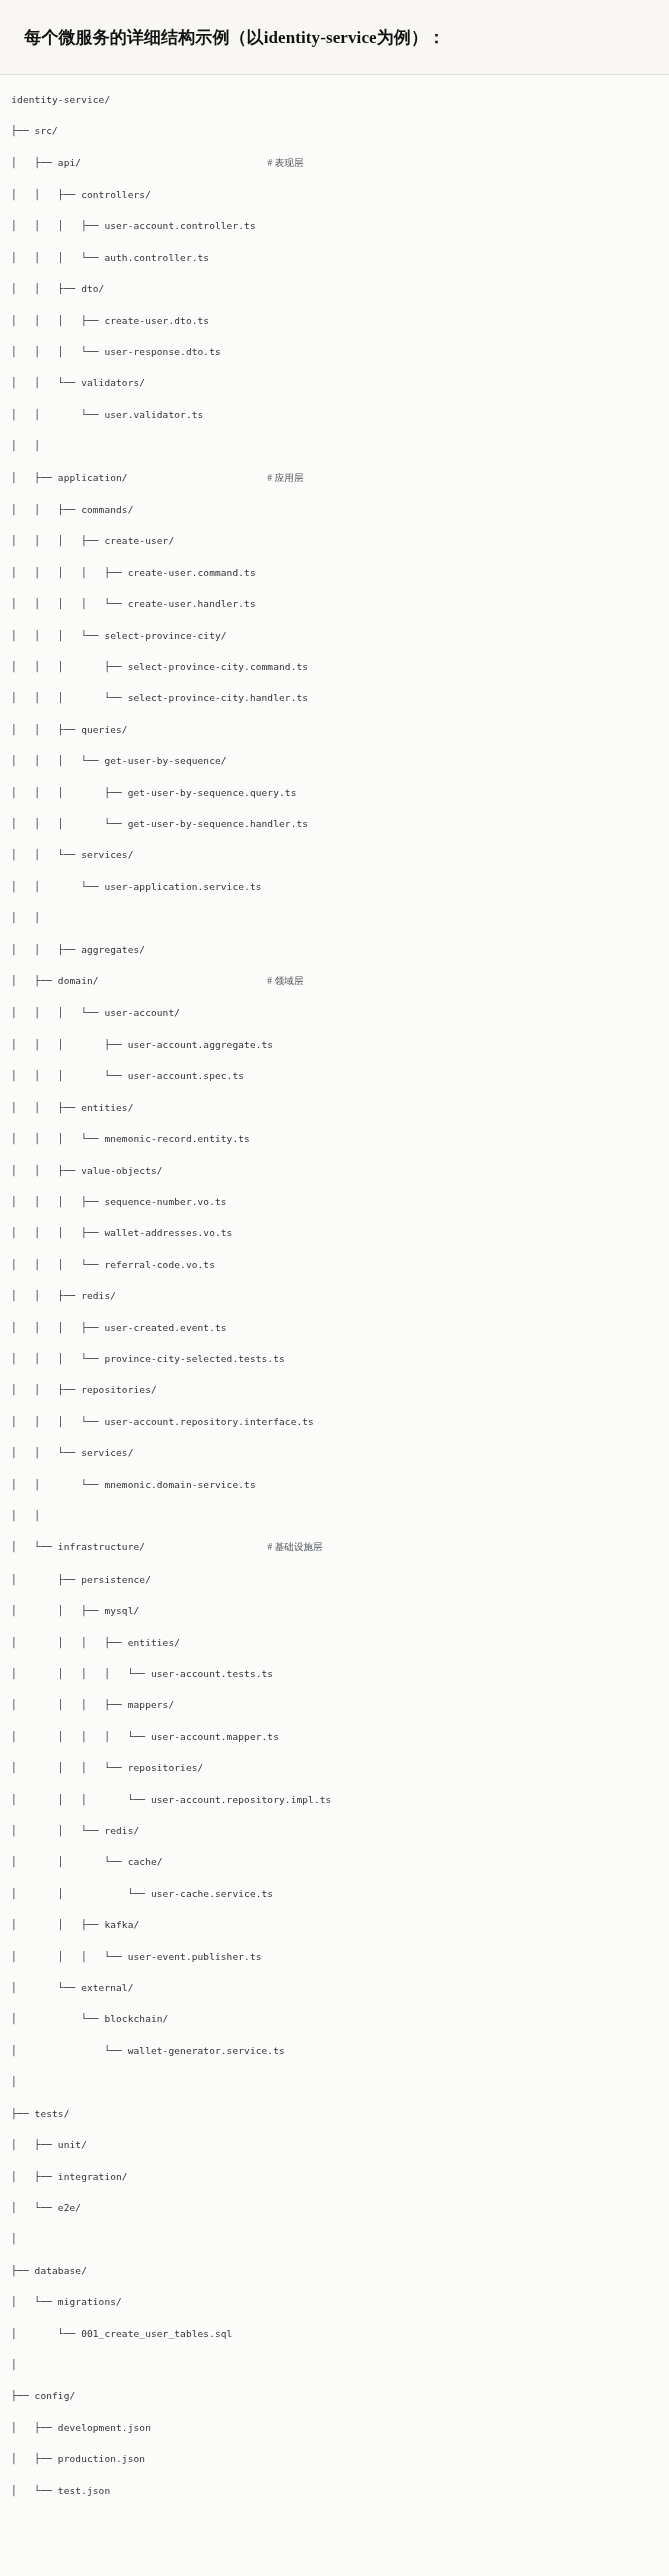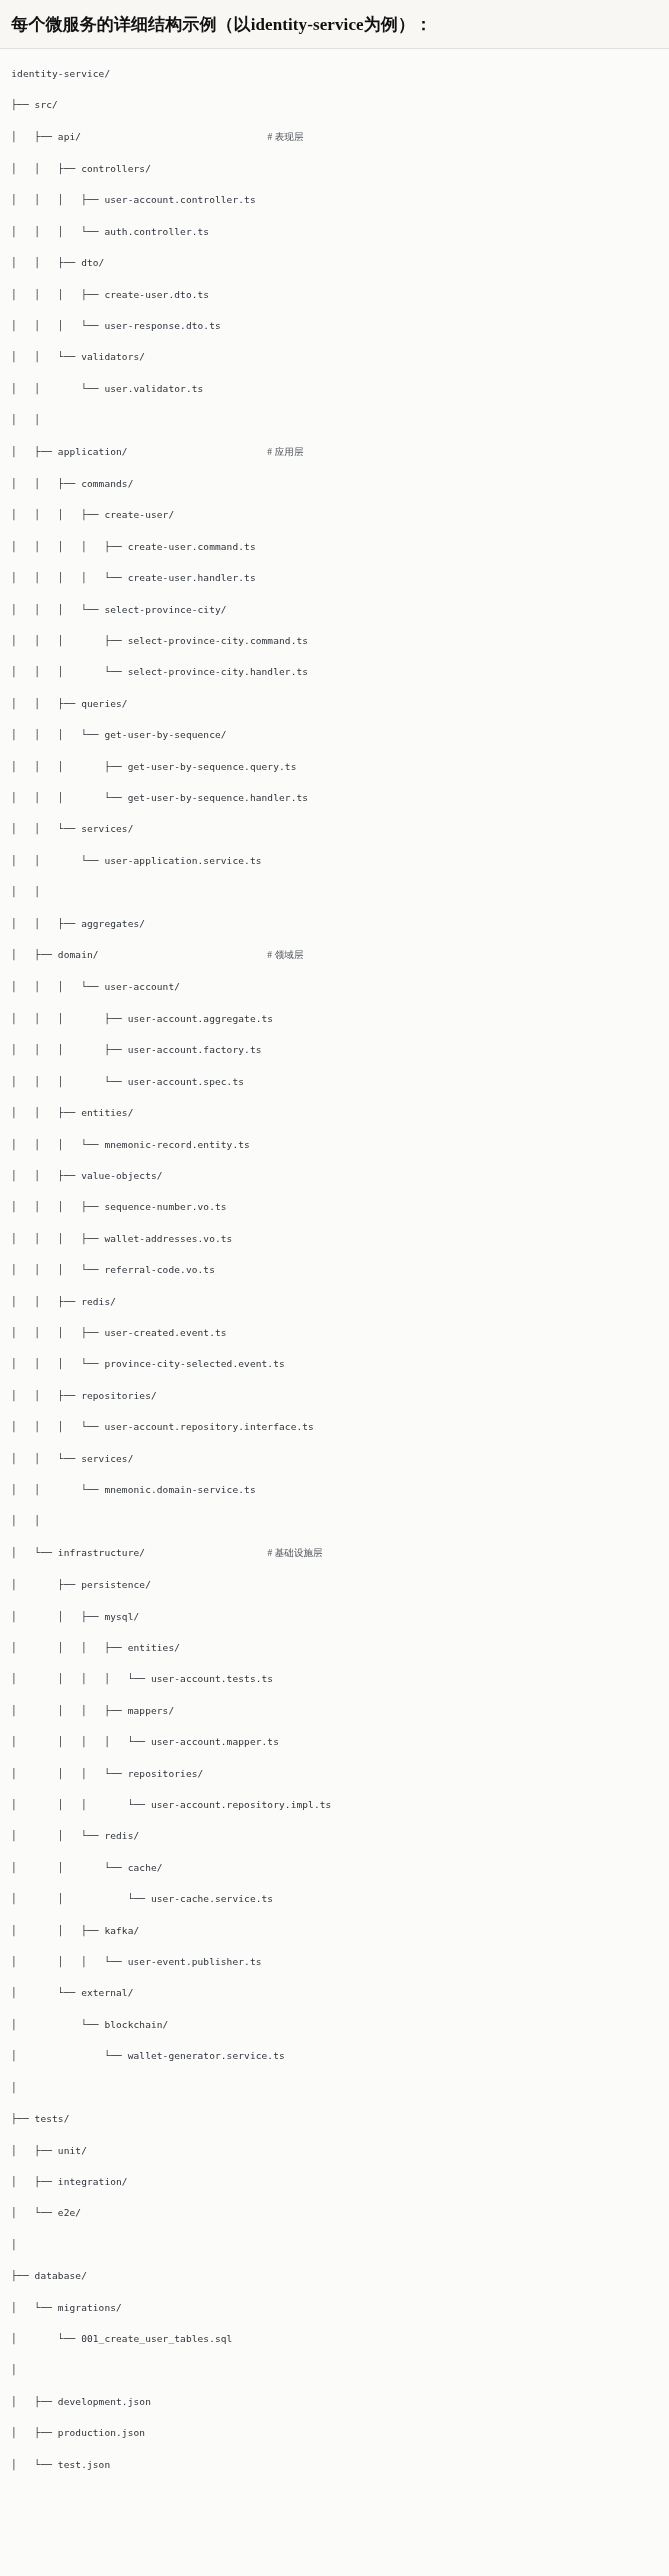--- a/index.html
+++ b/index.html
@@ -25,21 +25,21 @@
     background: #f8f7f4;
     border-bottom: 0.6px solid #e2e0dc;
   }
   .doc-title {
     font-family: "Liberation Serif", "DejaVu Serif", serif;
     font-weight: bold;
     font-size: 17px;
     line-height: 1.3;
     letter-spacing: 0.1px;
     color: #111111;
-    margin: 0;
+    margin: 13px;
   }
 
   
   .tree-block {
     padding: 16.3px 11.3px 19px 11.3px;
     background: #fbfbfa;
     border-bottom: 0.6px solid #e2e0dc;
   }
   .tree {
     font-family: "DejaVu Sans Mono", "Liberation Mono", monospace;
@@ -93,31 +93,30 @@
 <span class="row"><span>│   │   │   └── get-user-by-sequence/</span></span>
 <span class="row"><span>│   │   │       ├── get-user-by-sequence.query.ts</span></span>
 <span class="row"><span>│   │   │       └── get-user-by-sequence.handler.ts</span></span>
 <span class="row"><span>│   │   └── services/</span></span>
 <span class="row"><span>│   │       └── user-application.service.ts</span></span>
 <span class="row"><span>│   │</span></span>
 <span class="row"><span>│   │   ├── aggregates/</span></span>
 <span class="row"><span>│   ├── domain/</span><span>                             </span><span class="cmt"># 领域层</span></span>
 <span class="row"><span>│   │   │   └── user-account/</span></span>
 <span class="row"><span>│   │   │       ├── user-account.aggregate.ts</span></span>
-<span class="row"><span>│   │   │       ├── user-account.factory.ts</span></span>
 <span class="row"><span>│   │   │       └── user-account.spec.ts</span></span>
 <span class="row"><span>│   │   ├── entities/</span></span>
 <span class="row"><span>│   │   │   └── mnemonic-record.entity.ts</span></span>
 <span class="row"><span>│   │   ├── value-objects/</span></span>
 <span class="row"><span>│   │   │   ├── sequence-number.vo.ts</span></span>
 <span class="row"><span>│   │   │   ├── wallet-addresses.vo.ts</span></span>
 <span class="row"><span>│   │   │   └── referral-code.vo.ts</span></span>
 <span class="row"><span>│   │   ├── redis/</span></span>
 <span class="row"><span>│   │   │   ├── user-created.event.ts</span></span>
-<span class="row"><span>│   │   │   └── province-city-selected.event.ts</span></span>
+<span class="row"><span>│   │   │   └── province-city-selected.tests.ts</span></span>
 <span class="row"><span>│   │   ├── repositories/</span></span>
 <span class="row"><span>│   │   │   └── user-account.repository.interface.ts</span></span>
 <span class="row"><span>│   │   └── services/</span></span>
 <span class="row"><span>│   │       └── mnemonic.domain-service.ts</span></span>
 <span class="row"><span>│   │</span></span>
 <span class="row"><span>│   └── infrastructure/</span><span>                     </span><span class="cmt"># 基础设施层</span></span>
 <span class="row"><span>│       ├── persistence/</span></span>
 <span class="row"><span>│       │   ├── mysql/</span></span>
 <span class="row"><span>│       │   │   ├── entities/</span></span>
 <span class="row"><span>│       │   │   │   └── user-account.tests.ts</span></span>
@@ -136,20 +135,21 @@
 <span class="row"><span>│</span></span>
 <span class="row"><span>├── tests/</span></span>
 <span class="row"><span>│   ├── unit/</span></span>
 <span class="row"><span>│   ├── integration/</span></span>
 <span class="row"><span>│   └── e2e/</span></span>
 <span class="row"><span>│</span></span>
 <span class="row"><span>├── database/</span></span>
 <span class="row"><span>│   └── migrations/</span></span>
 <span class="row"><span>│       └── 001_create_user_tables.sql</span></span>
 <span class="row"><span>│</span></span>
+<span class="row"><span>├── config/</span></span>
 <span class="row"><span>│   ├── development.json</span></span>
 <span class="row"><span>│   ├── production.json</span></span>
 <span class="row"><span>│   └── test.json</span></span>
 
 
 
 
 
 
 </pre>

